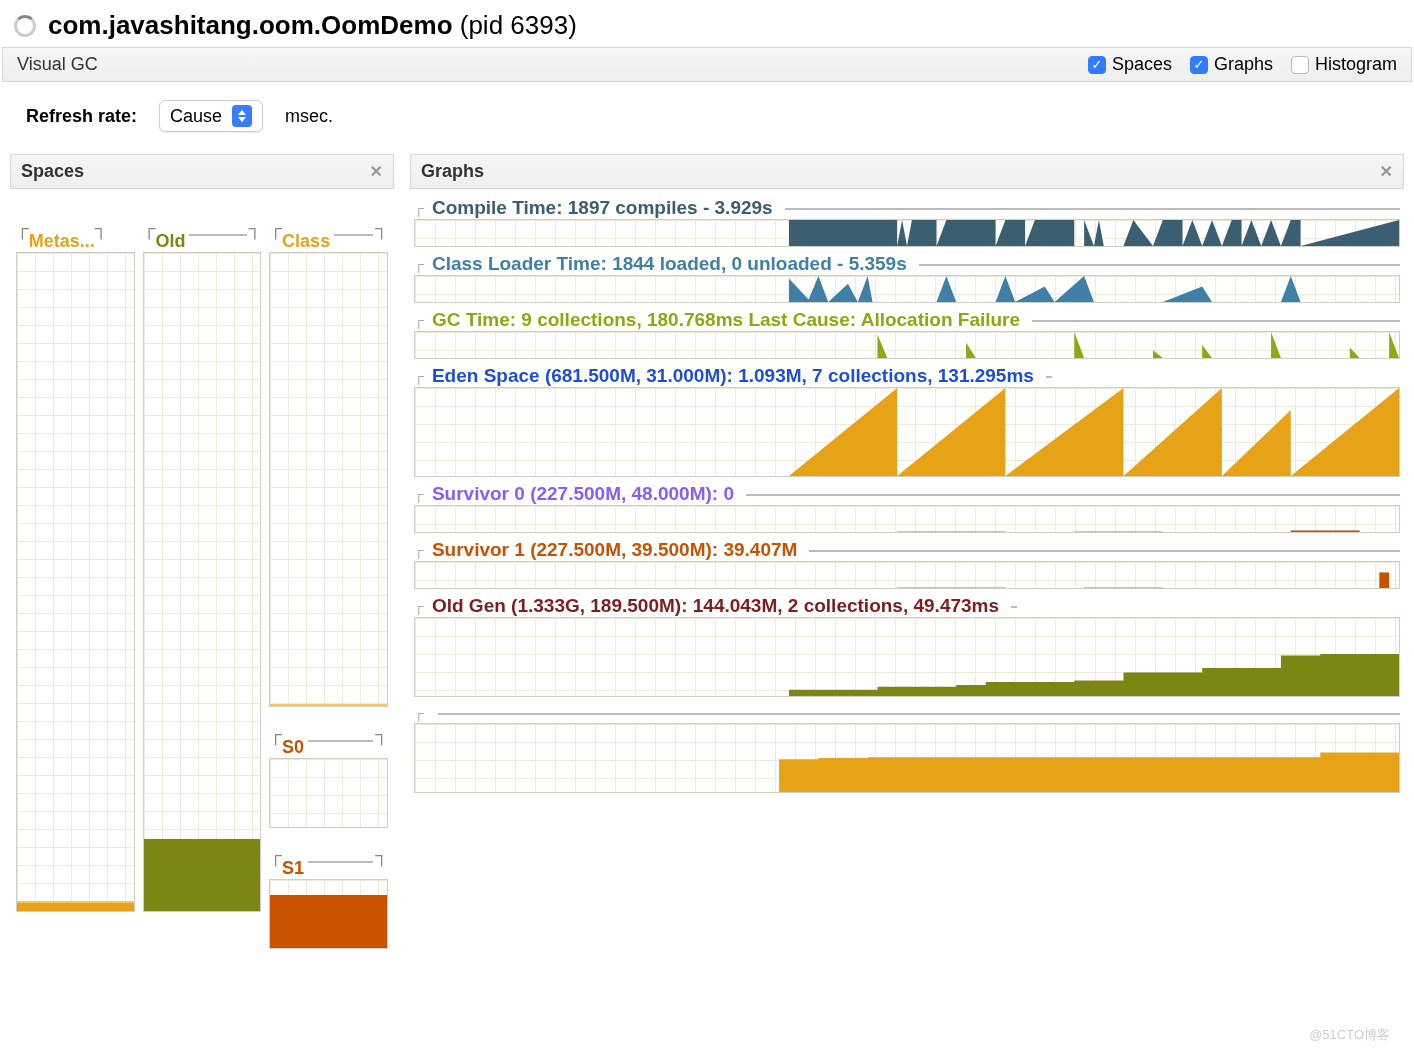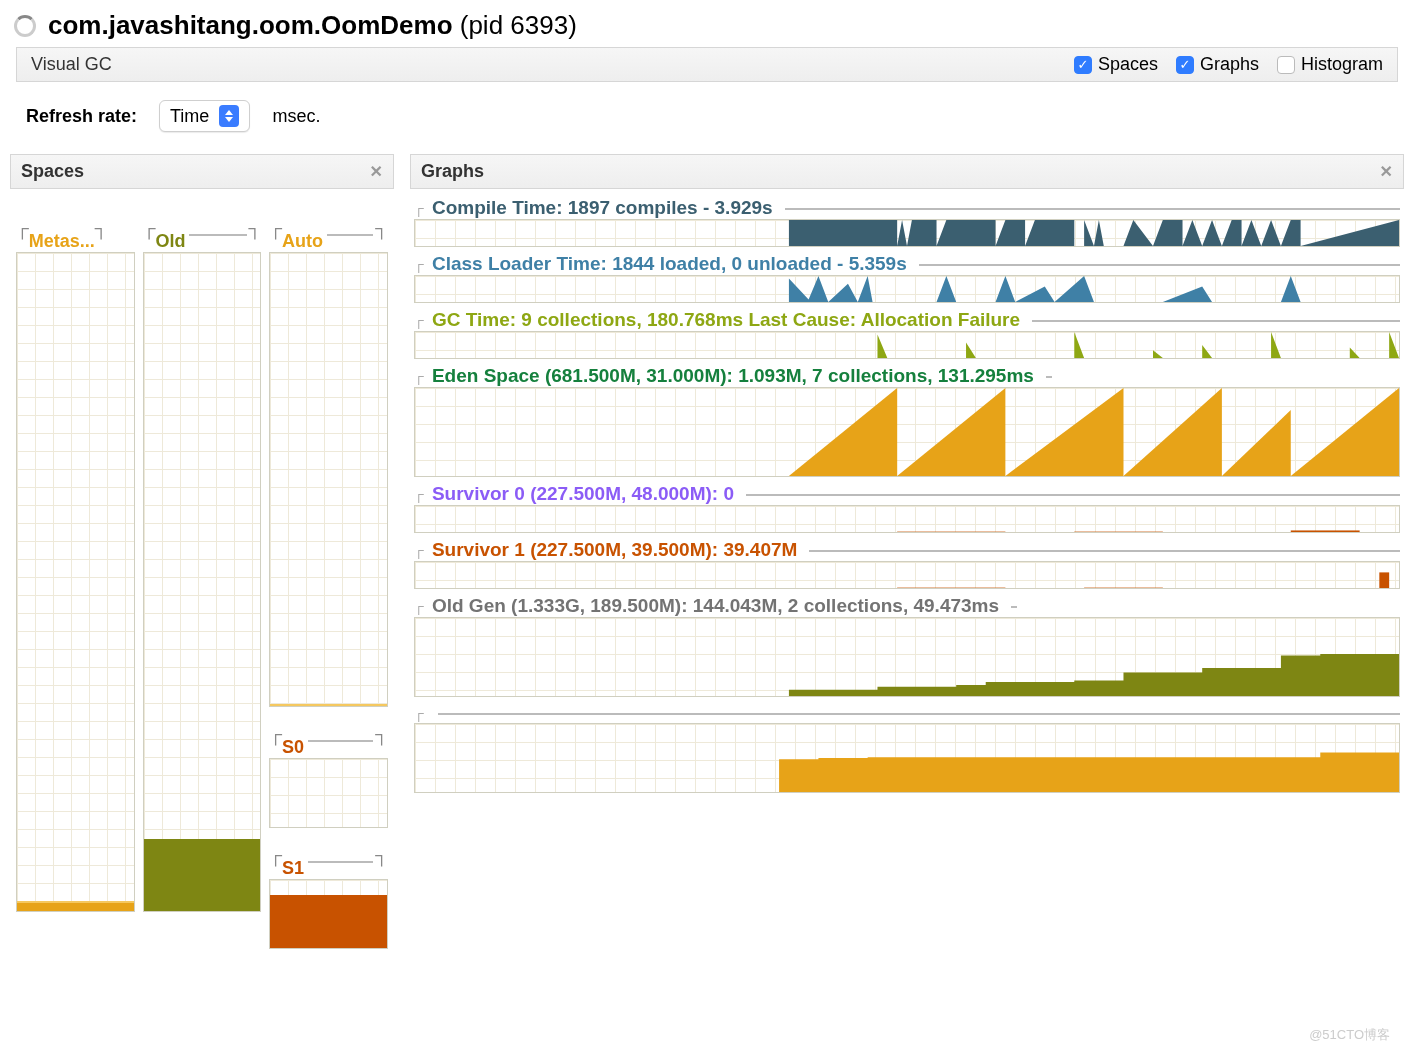--- a/index.html
+++ b/index.html
@@ -1,21 +1,21 @@
 <!DOCTYPE html>
 <html><head>
 <meta charset="utf-8">
 <style>
   * { box-sizing: border-box; margin: 0; padding: 0; }
   body { font-family: "Helvetica Neue", Arial, sans-serif; font-size: 14px; background: #fff; width: 1414px; }
   .title-row { display: flex; align-items: center; padding: 10px 14px 6px 14px; }
   .spinner { width: 22px; height: 22px; border: 3px solid #ccc; border-top-color: #888; border-radius: 50%; margin-right: 12px; }
   .app-title { font-size: 26px; }
   .app-title b { font-weight: 700; }
-  .toolbar { display: flex; align-items: center; background: linear-gradient(#f6f6f6, #eee); border: 1px solid #d6d6d6; padding: 6px 14px; margin: 0 16px; font-size: 18px; }
+  .toolbar { display: flex; align-items: center; background: linear-gradient(#f6f6f6, #eee); border: 1px solid #d6d6d6; padding: 6px 14px; margin: 0 2px; font-size: 18px; }
   .toolbar-left { flex: 1; color: #333; }
   .toolbar-checks { display: flex; gap: 18px; align-items: center; }
   .cb { display: inline-flex; align-items: center; gap: 6px; cursor: pointer; }
   .cb-box { width: 18px; height: 18px; border: 1px solid #bbb; border-radius: 4px; background: #fff; display: inline-flex; align-items: center; justify-content: center; font-size: 13px; color: #fff; }
   .cb-box.checked { background: #2f7cff; border-color: #2f7cff; }
   .refresh-row { display: flex; align-items: center; gap: 22px; padding: 18px 26px 12px 26px; font-size: 18px; }
   .refresh-row .lbl { font-weight: 700; }
   .select { border: 1px solid #cfcfcf; border-radius: 6px; background: #fff; font-size: 18px; padding: 4px 10px; display: inline-flex; align-items: center; gap: 10px; box-shadow: 0 1px 1px rgba(0,0,0,.08); }
   .stepper { width: 20px; height: 22px; background: #3a7cff; border-radius: 4px; display: inline-flex; flex-direction: column; align-items: center; justify-content: center; }
   .stepper .tri { width: 0; height: 0; border-left: 4px solid transparent; border-right: 4px solid transparent; }
@@ -68,21 +68,21 @@
     <span class="cb">
       <span class="cb-box"></span>
       <span>Histogram</span>
     </span>
   </div>
 </div>
 
 <div class="refresh-row">
   <span class="lbl">Refresh rate:</span>
   <span class="select">
-    <span>Time</span>
+    <span>Cause</span>
     <span class="stepper">
       <span class="tri up"></span>
       <span class="tri down"></span>
     </span>
   </span>
   <span>msec.</span>
 </div>
 
 <div class="panels">
 
@@ -113,21 +113,21 @@
           </div>
         <div class="space-box" style="height:660px">
           <div class="space-fill" id="fill-old" style="background: rgb(126, 134, 19); height: 11%;"></div>
         </div>
       </div>
 
       <div class="space-block eden-stack">
         <div>
           <div class="lbl-row">
               <span class="br-l">┌</span>
-              <span class="space-label" style="color:#e7a318">Auto</span>
+              <span class="space-label" style="color:#e7a318">Class</span>
               <span style="flex:1;border-top:2px solid #bbb;margin:12px 2px 0 4px"></span>
               <span class="br-r">┐</span>
             </div>
           <div class="space-box" style="height:455px">
             <div class="space-fill" id="fill-eden" style="background: rgb(231, 163, 24); border-top: 2px solid rgb(245, 200, 95); height: 0.5%;"></div>
           </div>
         </div>
         <div>
           <div class="lbl-row">
               <span class="br-l">┌</span>
@@ -198,21 +198,21 @@
         <div class="graph-box" id="g-gc" style="height: 28px;">
             <svg viewBox="0 0 100 28" preserveAspectRatio="none">
               <path d="M0,28 L0,28 L47,28 L47,2.8000000000000007 L48,28 L56,28 L56,11.2 L57,28 L67,28 L67,0 L68,28 L75,28 L75,19.6 L76,28 L80,28 L80,14 L81,28 L87,28 L87,0 L88,28 L95,28 L95,16.8 L96,28 L99,28 L99,0 L100,28 L100,28 Z" fill="#8ea713"></path>
             </svg>
           </div>
       </div>
 
       <div>
         <div class="graph-title-row">
             <span class="rowline-l">┌</span>
-            <span class="graph-title" style="color:#15803d">Eden Space (681.500M, 31.000M): 1.093M, 7 collections, 131.295ms</span>
+            <span class="graph-title" style="color:#1d4ed8">Eden Space (681.500M, 31.000M): 1.093M, 7 collections, 131.295ms</span>
             <span class="rowline-r" style="border-color:#bbb;flex:0 0 6px"></span>
           </div>
         <div class="graph-box" id="g-eden" style="height: 90px;">
             <svg viewBox="0 0 100 90" preserveAspectRatio="none">
               <path d="M38,90 L38,90 L49,0 L49,90 Z" fill="#e7a318"></path>
               <path d="M49,90 L49,90 L60,0 L60,90 Z" fill="#e7a318"></path>
               <path d="M60,90 L60,90 L72,0 L72,90 Z" fill="#e7a318"></path>
               <path d="M72,90 L72,90 L82,0 L82,90 Z" fill="#e7a318"></path>
               <path d="M82,90 L82,90 L89,22.5 L89,90 Z" fill="#e7a318"></path>
               <path d="M89,90 L89,90 L100,0 L100,90 Z" fill="#e7a318"></path>
@@ -246,21 +246,21 @@
               <rect x="49" y="27.58" width="11" height="0.42" fill="#c85200"></rect>
               <rect x="68" y="27.58" width="8" height="0.42" fill="#c85200"></rect>
               <rect x="98" y="11.2" width="1" height="16.8" fill="#c85200"></rect>
             </svg>
           </div>
       </div>
 
       <div>
         <div class="graph-title-row">
             <span class="rowline-l">┌</span>
-            <span class="graph-title" style="color:#737373">Old Gen (1.333G, 189.500M): 144.043M, 2 collections, 49.473ms</span>
+            <span class="graph-title" style="color:#7f1d1d">Old Gen (1.333G, 189.500M): 144.043M, 2 collections, 49.473ms</span>
             <span class="rowline-r" style="flex:0 0 6px"></span>
           </div>
         <div class="graph-box" id="g-oldgen" style="height: 80px;">
             <svg viewBox="0 0 100 80" preserveAspectRatio="none">
               <path d="M0,80 L0,80 L38,80 L38,73.6 L42,73.6 L42,73.6 L47,73.6 L47,70.4 L55,70.4 L55,68.8 L58,68.8 L58,65.6 L67,65.6 L67,64 L72,64 L72,56 L80,56 L80,51.2 L88,51.2 L88,38.4 L92,38.4 L92,36.8 L100,36.8 L100,36.8 L100,80 Z" fill="#7e8613"></path>
             </svg>
           </div>
       </div>
 
       <div>

